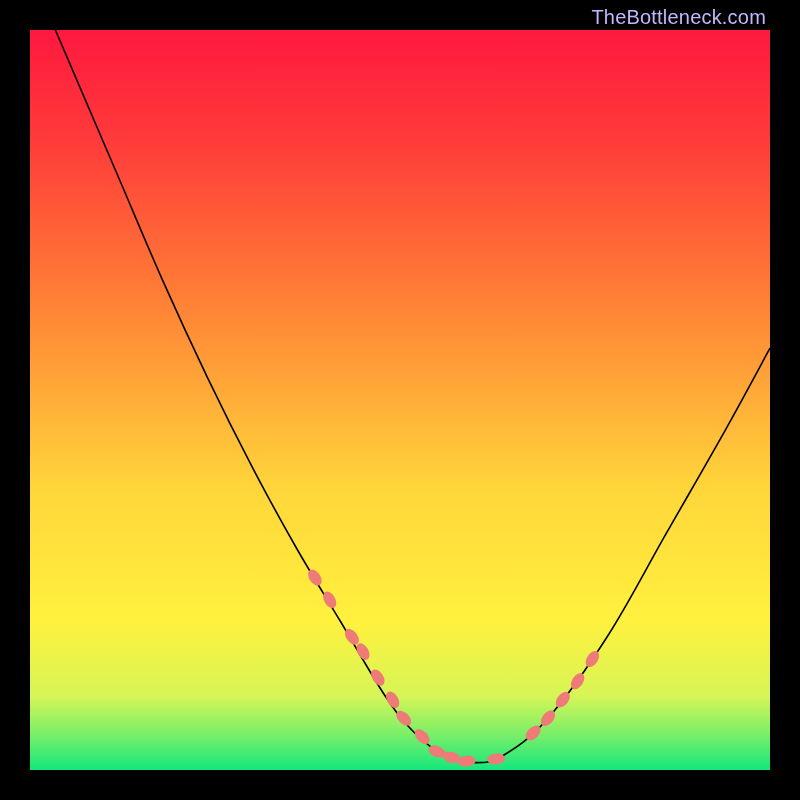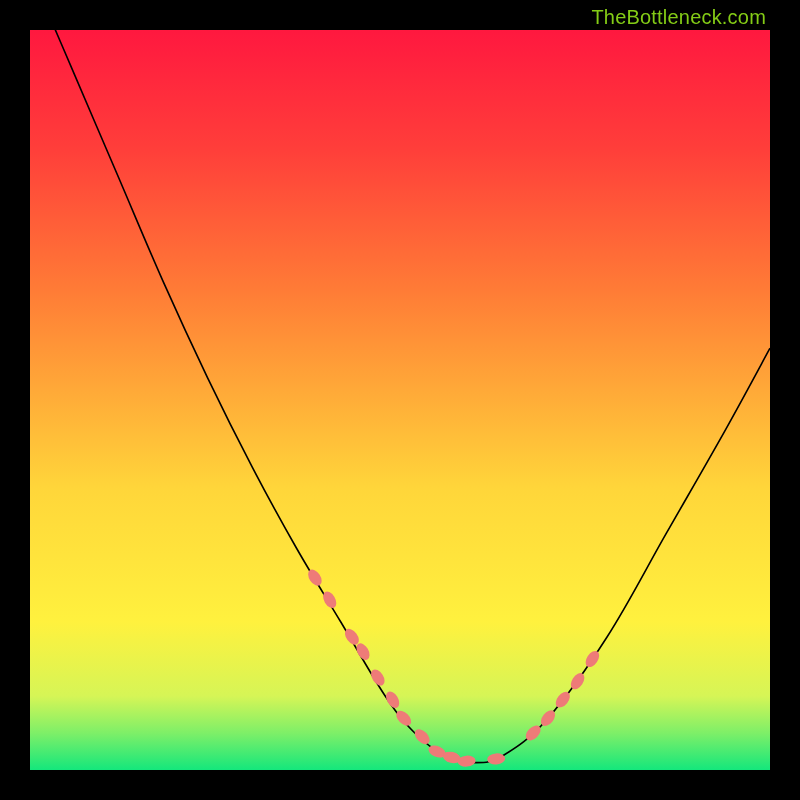--- a/index.html
+++ b/index.html
@@ -25,21 +25,21 @@
     top: 0;
     width: 740px;
     height: 740px;
   }
   .watermark {
     position: absolute;
     top: 6px;
     right: 34px;
     font-size: 20px;
     font-weight: 500;
-    color: #84cc16;
+    color: #c4b5fd;
     letter-spacing: 0.2px;
   }
   svg {
     display: block;
   }
 </style>
 </head>
 <body>
 
 <div class="frame">

